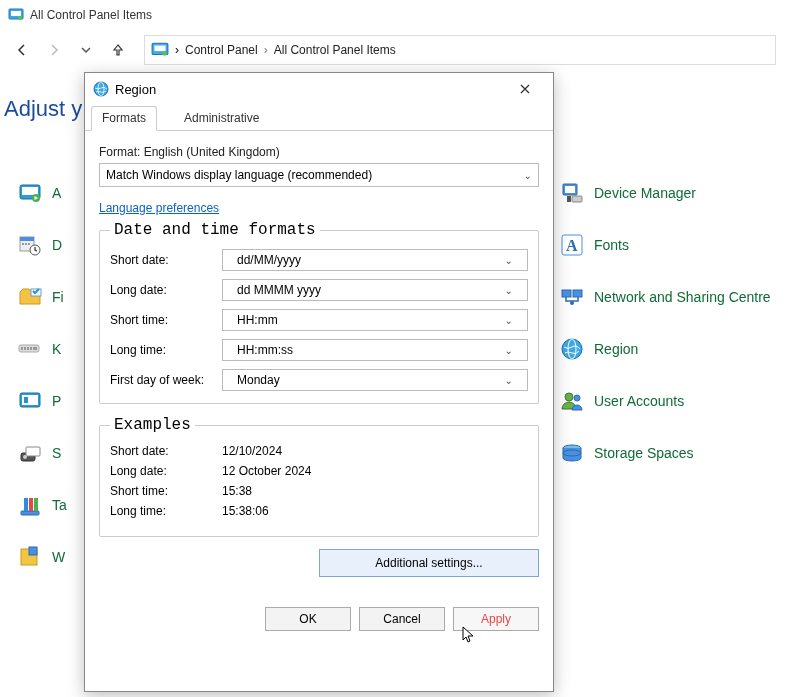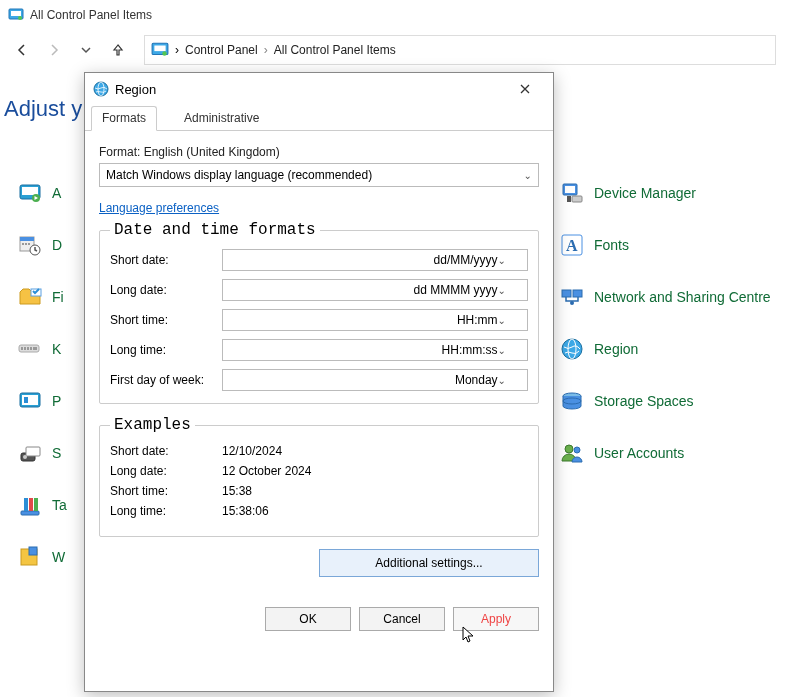--- a/index.html
+++ b/index.html
@@ -47,21 +47,21 @@
   
   .format-select { width:100%; height:24px; border:1px solid #bbb; display:flex; align-items:center; justify-content:space-between; padding:0 6px; margin-top:4px; margin-bottom:14px; background:#fff; cursor:pointer;gap:42px; }
   
   .linklike { color:#0b61c4; text-decoration:underline; cursor:pointer; font-size:12px; display:inline-block; margin-bottom:6px; }
   
   fieldset { border:1px solid #ccc; border-radius:2px; padding:10px 10px 12px; margin:0 0 12px; }
   fieldset legend { font-size:16px; padding:0 4px;font-family:Liberation Mono, monospace; }
   .frow { display:flex; align-items:center; margin-bottom:8px; }
   .frow:last-child { margin-bottom:0; }
   .frow .flabel { width:112px; font-size:12px; }
-  .frow .fselect { flex:1; height:22px; border:1px solid #bbb; display:flex; align-items:center; justify-content:flex-end; padding:0 21px; background:#fff; cursor:pointer; }
+  .frow .fselect { flex:1; height:22px; border:1px solid #bbb; display:flex; align-items:center; justify-content:space-between; padding:0 14px; background:#fff; cursor:pointer; }
   .chev { font-size:10px; color:#555; }
   
   .exrow { display:flex; margin-bottom:6px; font-size:12px; }
   .exrow .elabel { width:112px; }
   
   .additional-btn { display:block; margin:4px 0 12px auto; width:220px; height:28px; border:1px solid #7aa7d8; background:#e8f1fb; font-size:12px; cursor:pointer; }
   
   .dlg-buttons { display:flex; justify-content:flex-end; gap:8px; padding:8px 14px 12px; }
   .dlg-buttons button { width:86px; height:24px; font-size:12px; border:1px solid #aaa; background:#f3f3f3; cursor:pointer; }
   .dlg-buttons button.disabled { color:#ef4444; background:#f7f7f7; cursor:default; }
@@ -226,34 +226,34 @@
     <div class="cp-item">
         <span class="cp-icon"><svg width="24" height="24" viewBox="0 0 24 24">
             <circle cx="12" cy="12" r="10" fill="#3da8e6" stroke="#1b6fa0"></circle>
             <path d="M4 10q4 3 8 0t8 2M5 16q3-2 7 0t7-2" stroke="#fff" fill="none"></path>
             <ellipse cx="12" cy="12" rx="4" ry="10" fill="none" stroke="#fff"></ellipse>
           </svg></span>
         <span class="cp-label">Region</span>
       </div>
     <div class="cp-item">
         <span class="cp-icon"><svg width="24" height="24" viewBox="0 0 24 24">
-            <ellipse cx="12" cy="7" rx="9" ry="3" fill="#7abce8" stroke="#2b6cb0"></ellipse>
-            <path d="M3 7v10a9 3 0 0 0 18 0V7" fill="#4a90e2" stroke="#2b6cb0"></path>
-            <ellipse cx="12" cy="12" rx="9" ry="3" fill="none" stroke="#2b6cb0"></ellipse>
-          </svg></span>
-        <span class="cp-label">Storage Spaces</span>
-      </div>
-    <div class="cp-item">
-        <span class="cp-icon"><svg width="24" height="24" viewBox="0 0 24 24">
             <circle cx="9" cy="8" r="4" fill="#6ab04c" stroke="#3d7a2e"></circle>
             <path d="M2 20a7 7 0 0 1 14 0z" fill="#6ab04c" stroke="#3d7a2e"></path>
             <circle cx="17" cy="9" r="3" fill="#4a90e2" stroke="#2b6cb0"></circle>
             <path d="M12 21a5 5 0 0 1 10 0z" fill="#4a90e2" stroke="#2b6cb0"></path>
           </svg></span>
         <span class="cp-label">User Accounts</span>
+      </div>
+    <div class="cp-item">
+        <span class="cp-icon"><svg width="24" height="24" viewBox="0 0 24 24">
+            <ellipse cx="12" cy="7" rx="9" ry="3" fill="#7abce8" stroke="#2b6cb0"></ellipse>
+            <path d="M3 7v10a9 3 0 0 0 18 0V7" fill="#4a90e2" stroke="#2b6cb0"></path>
+            <ellipse cx="12" cy="12" rx="9" ry="3" fill="none" stroke="#2b6cb0"></ellipse>
+          </svg></span>
+        <span class="cp-label">Storage Spaces</span>
       </div>
   </div>
 </div>
 
 <div class="dialog">
   <div class="dlg-titlebar">
     <span class="icon">
       <svg width="16" height="16" viewBox="0 0 16 16">
           <circle cx="8" cy="8" r="7" fill="#3da8e6" stroke="#1b6fa0"></circle>
           <path d="M2 7q3 2 6 0t6 1M3 11q2-1 5 0t5-1" stroke="#fff" fill="none" stroke-width="0.8"></path>

